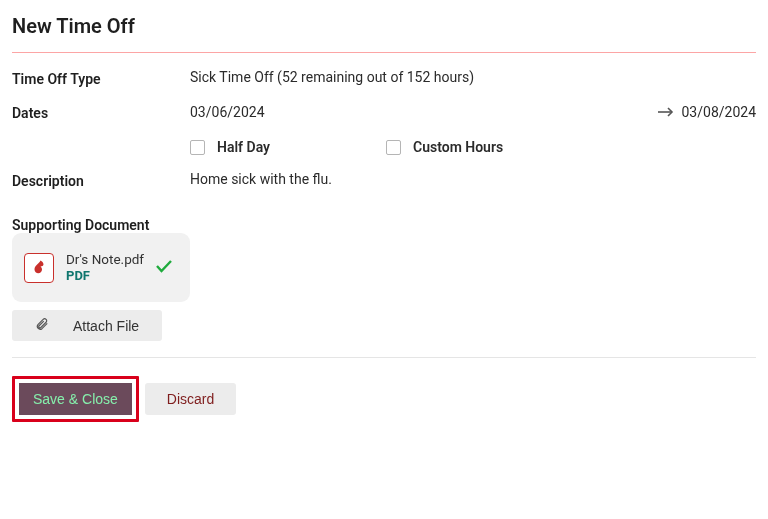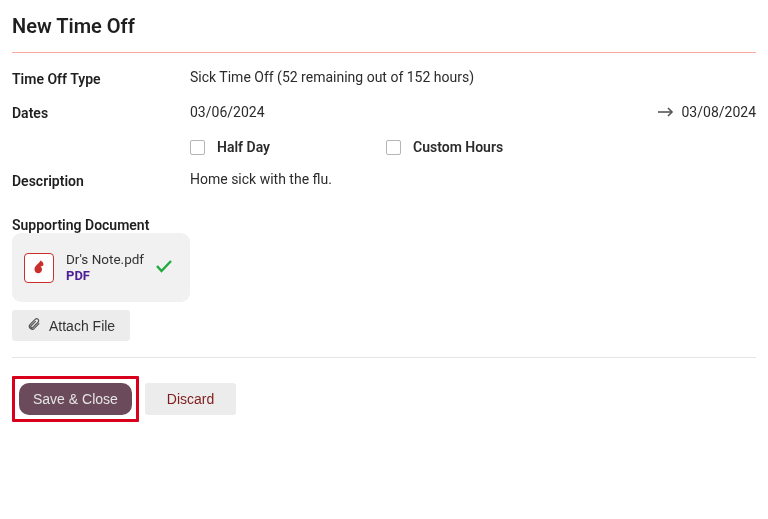--- a/index.html
+++ b/index.html
@@ -80,29 +80,29 @@
     border: 1.5px solid #c9302c;
     border-radius: 4px;
     display: flex;
     align-items: center;
     justify-content: center;
     background: #fff;
     flex-shrink: 0;
   }
   .file-meta { flex: 1; line-height: 1.25; }
   .file-name { color: #333; font-size: 13.5px; }
-  .file-type { font-weight: 700; font-size: 13px; color: #4c1d95; }
+  .file-type { font-weight: 700; font-size: 13px; color: #0f766e; }
   .file-check { color: #1fab3d; font-weight: 700; font-size: 16px; margin-right: 6px; }
   .attach-btn {
     display: inline-flex;
     align-items: center;
-    gap: 8px;
+    gap: 24px;
     background: #ececec;
     border: none;
-    padding: 7px 15px;
+    padding: 7px 23px;
     border-radius: 3px;
     font-size: 14px;
     color: #333;
     margin-top: 8px;
     cursor: pointer;
   }
   .footer {
     border-top: 1px solid #e5e5e5;
     padding-top: 18px;
     display: flex;
@@ -110,25 +110,25 @@
     gap: 6px;
   }
   .highlight-box {
     border: 3px solid #d9001b;
     padding: 4px;
     border-radius: 1px;
     display: inline-flex;
   }
   .btn-primary {
     background: #6b4a5b;
-    color: #e5e5e5;
+    color: #86efac;
     border: none;
     padding: 8px 14px;
     font-size: 14px;
-    border-radius: 10px;
+    border-radius: 0;
     cursor: pointer;
   }
   .btn-secondary {
     background: #ececec;
     color: #7f1d1d;
     border: none;
     padding: 8px 22px;
     font-size: 14px;
     border-radius: 3px;
     cursor: pointer;

